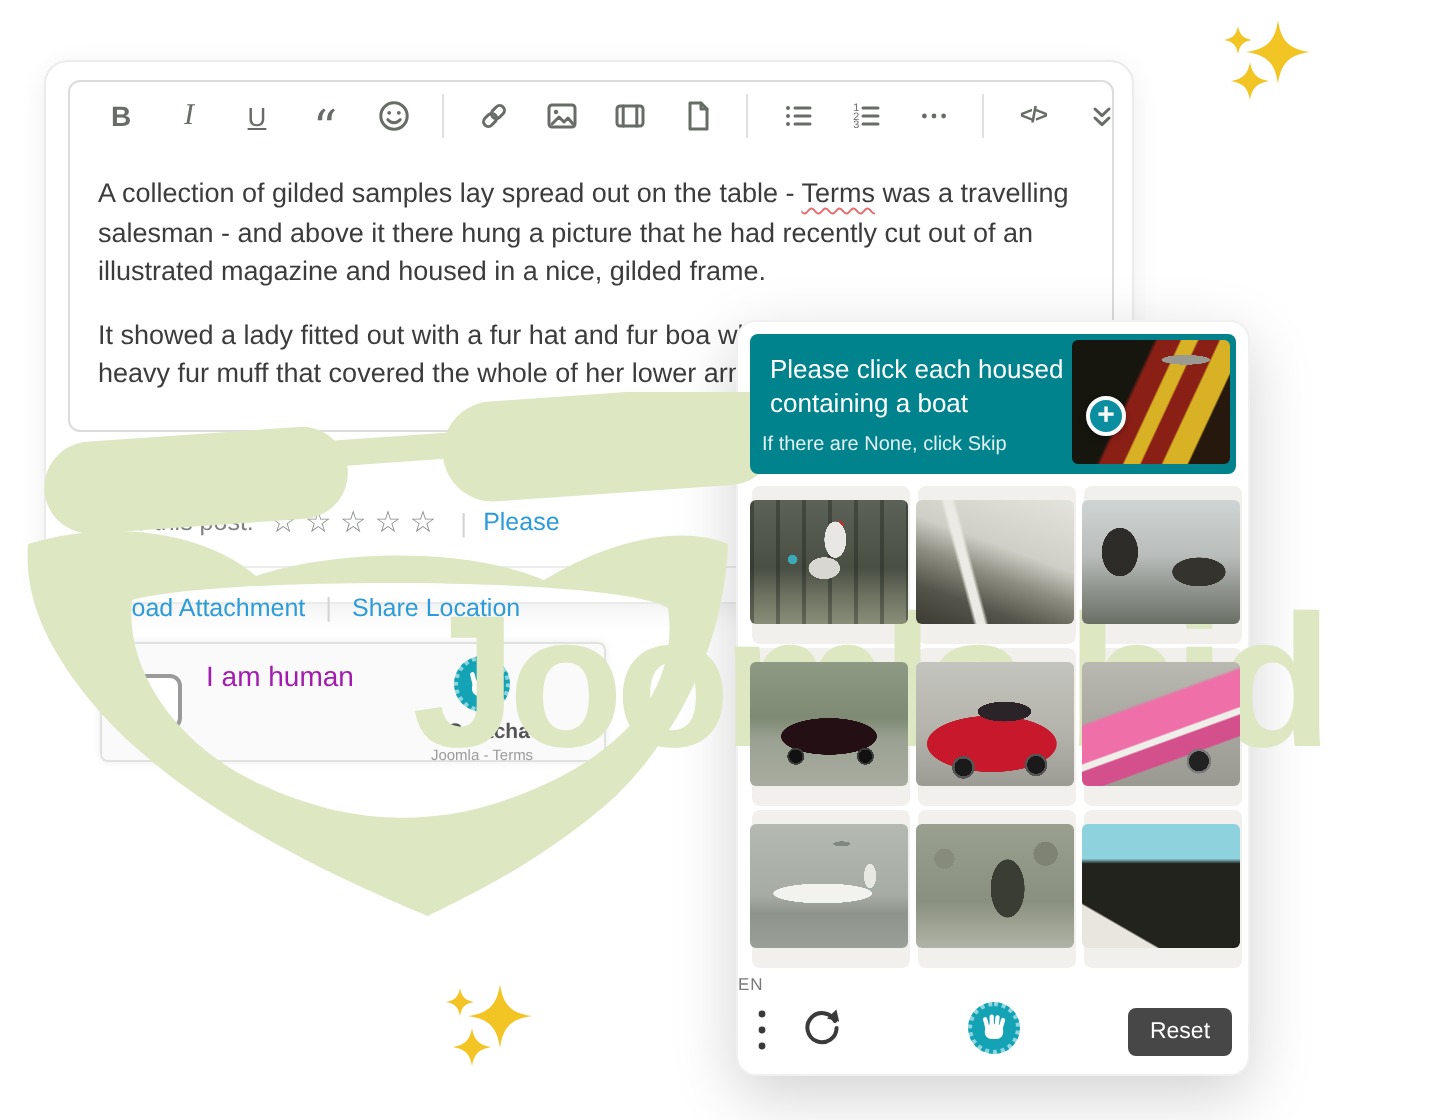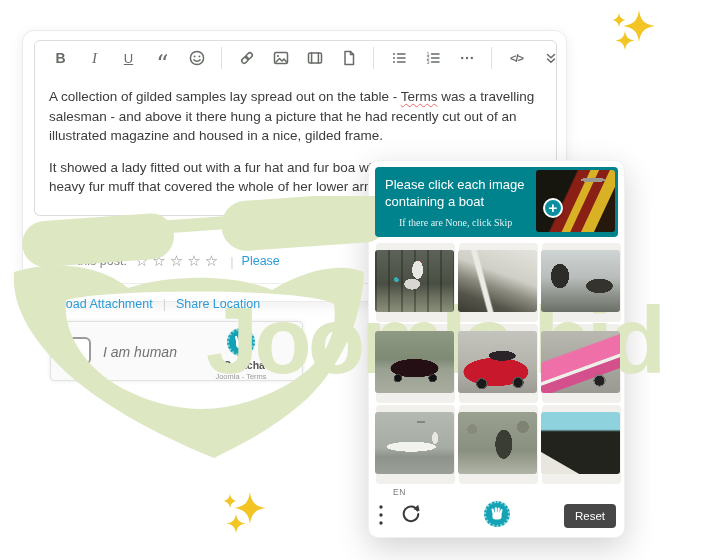--- a/index.html
+++ b/index.html
@@ -37,48 +37,48 @@
   .link { color:#2b9cd8; font-size:12.5px; text-decoration:none; cursor:pointer; }
   .hdiv { position:absolute; left:11px; top:252px; width:523px; height:1px; background:#ececec; }
   .attach-row { position:absolute; left:24px; top:265px; display:flex; align-items:center; gap:10px; font-size:12.5px; }
 
   
   .hc-widget { position:absolute; left:50px; top:321px; width:253px; height:60px;
     background:#fafafa; border:1px solid #e0e2e0; border-radius:4px;
     box-shadow:0 0 4px rgba(0,0,0,0.08); z-index:1; }
   .hc-checkbox { position:absolute; left:12px; top:15px; width:28px; height:28px;
     background:#fff; border:2px solid #9a9a9a; border-radius:6px; cursor:pointer; }
-  .hc-label { position:absolute; left:52px; top:22px; font-size:14px; color:#737373;font-style:italic; }
+  .hc-label { position:absolute; left:52px; top:8px; font-size:14px; color:#a21caf; }
   .hc-brandbox { position:absolute; right:28px; top:6px; width:66px; text-align:center;margin-left:40px; }
   .hc-brand { font-size:10.5px; font-weight:bold; color:#555; margin-top:1px; }
   .hc-privacy { font-size:7.5px; color:#9b9b9b; margin-top:1px; }
 
   .hc-logo { display:inline-block; border-radius:50%; background:#13a3b5;
     border:2px dotted #8fd6df; }
 
   
   .popup-bg { position:absolute; left:368px; top:160px; width:257px; height:378px;
     background:#fff; border:1px solid #f0f0f0; border-radius:10px;
     box-shadow:0 10px 32px rgba(0,0,0,0.18); z-index:2; }
   .tile-bg { position:absolute; width:79px; height:79px; background:#f1f0ed; border-radius:4px; }
 
   .popup-content { position:absolute; left:368px; top:160px; width:257px; height:378px; z-index:4; }
   .ch-header { position:absolute; left:7px; top:7px; width:243px; height:70px;
     border-radius:4px; }
   .ch-title { position:absolute; left:10px; top:10px; width:150px; font-size:13px; line-height:1.3;
     color:#fff; }
-  .ch-sub { position:absolute; left:24px; bottom:9px; font-size:10px; color:rgba(255,255,255,0.88);font-family:Liberation Serif, serif; }
+  .ch-sub { position:absolute; left:6px; bottom:9px; font-size:10px; color:rgba(255,255,255,0.88); }
   .ch-example { position:absolute; right:3px; top:3px; width:72px; height:64px; border-radius:3px; }
   .ch-plus { position:absolute; left:168px; top:31px; width:20px; height:20px; border-radius:50%;
     background:#0b8fa0; border:2px solid #fff; color:#fff; font-size:15px; line-height:16px;
     text-align:center; font-weight:bold; box-shadow:0 1px 3px rgba(0,0,0,0.3); }
 
   .photo { position:absolute; width:79px; height:62px; border-radius:3px; cursor:pointer; overflow:hidden; }
 
-  .ch-lang { position:absolute; left:25px; top:327px; font-size:8.5px; color:#7a7a7a; letter-spacing:0.5px; }
+  .ch-lang { position:absolute; left:1px; top:327px; font-size:8.5px; color:#7a7a7a; letter-spacing:0.5px; }
   .ch-kebab { position:absolute; left:10px; top:344px; cursor:pointer; }
   .ch-refresh { position:absolute; left:32px; top:343px; cursor:pointer; }
   .ch-logo-bottom { position:absolute; left:116px; top:341px; cursor:pointer; }
   .ch-skip { position:absolute; right:9px; top:344px; width:52px; height:24px; background:#474747;
     color:#fff; font-size:11.5px; border:none; border-radius:4px; cursor:pointer;
     display:flex; align-items:center; justify-content:center; }
 
   
   .ph1 { background:
     radial-gradient(ellipse 9px 15px at 54% 32%, #e9e7e3 60%, transparent 61%),
@@ -294,21 +294,21 @@
           C150 240 80 205 40 160 C14 130 2 104 4 76 Z
           M56 104 C100 92 300 92 324 108 C330 150 300 185 240 205
           C200 218 160 215 120 196 C80 178 52 140 56 104 Z"></path>
       </g>
     </svg>
     <div class="wm-text">Joomla.bid</div>
   </div>
 
   <div class="popup-content">
     <div class="ch-header" style="background:#00838D;">
-      <div class="ch-title">Please click each image containing a boat</div>
+      <div class="ch-title">Please click each housed containing a boat</div>
       <div class="ch-sub">If there are None, click Skip</div>
       <div class="ch-example photo phx" style="position:absolute;" title="red-and-yellow-boat-example"></div>
       <div class="ch-plus">+</div>
     </div>
 
     <div class="photo ph1" style="left:7px;  top:90px;" title="cyclist-on-bike"></div>
     <div class="photo ph2" style="left:90px; top:90px;" title="boat-cockpit-window-view"></div>
     <div class="photo ph3" style="left:173px;top:90px;" title="people-sitting-on-boat"></div>
     <div class="photo ph4" style="left:7px;  top:171px;" title="dark-red-car-side-view"></div>
     <div class="photo ph5" style="left:90px; top:171px;" title="red-convertible-sports-car"></div>

